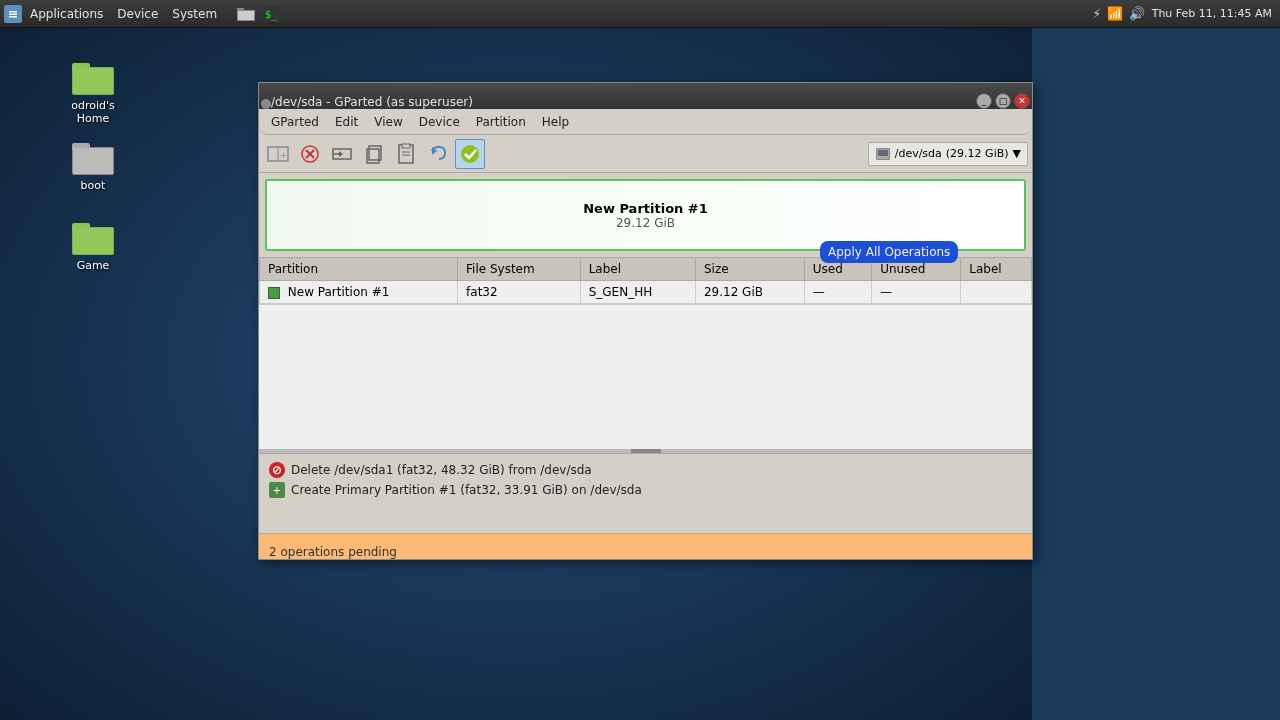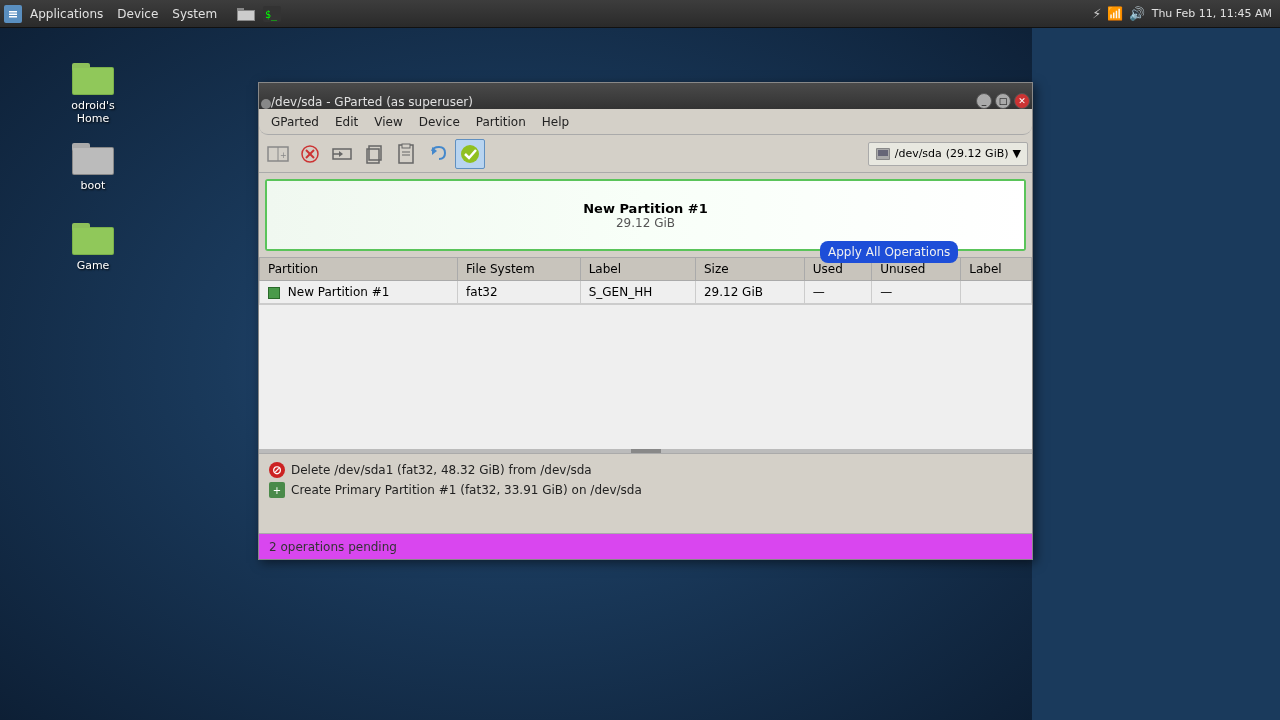--- a/index.html
+++ b/index.html
@@ -320,24 +320,24 @@
       align-items: center;
       justify-content: center;
       color: white;
       font-size: 10px;
       flex-shrink: 0;
     }
 
     
     .status-bar {
       height: 26px;
-      background: #d946ef;
+      background: #fdba74;
       border-top: 1px solid #aaa;
       display: flex;
-      align-items: center;
+      align-items: flex-end;
       padding: 0 10px;
       font-size: 12px;
       color: #333;
     }
 
     
     .scroll-area {
       height: 4px;
       background: #bbb;
       position: relative;

